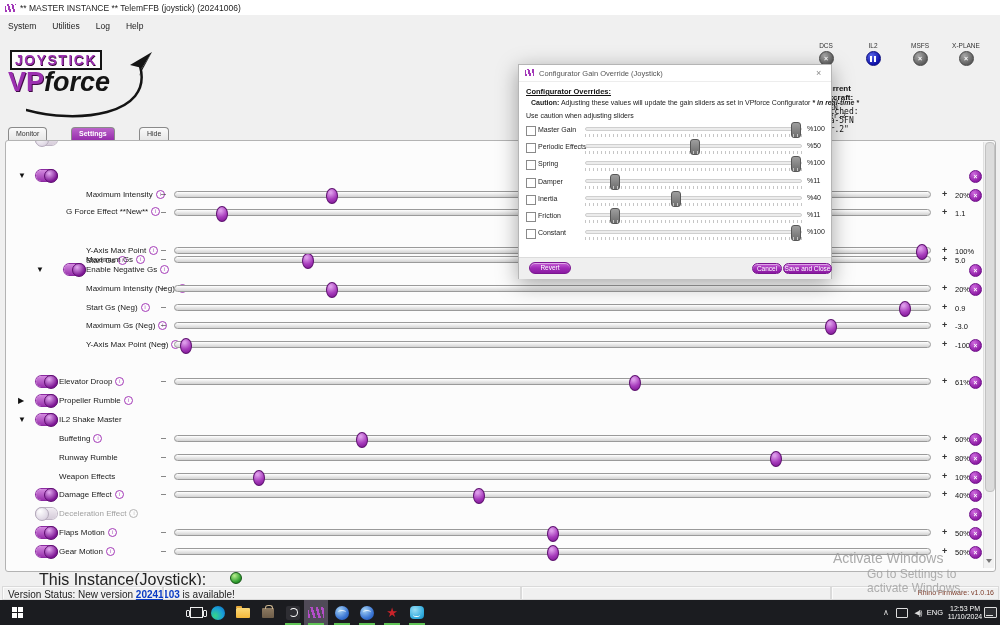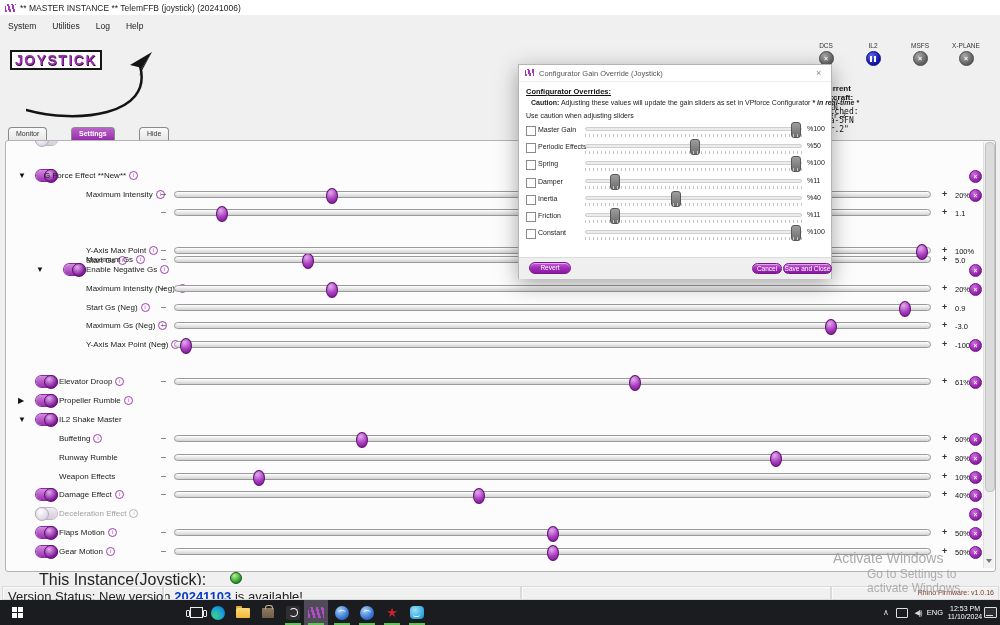--- a/index.html
+++ b/index.html
@@ -105,21 +105,21 @@
   
   #instance-line{left:39px;top:571px;font-size:16px;color:#222;}
   #led{left:230px;top:572px;width:10px;height:10px;border-radius:50%;
     background:radial-gradient(circle at 35% 28%,#b8f08e,#2f9e2f 65%,#1a661a);border:1px solid #155515;}
   #statusbar{left:0;top:585px;width:1000px;height:15px;background:#f0f0f0;}
   .pane{position:absolute;top:1px;height:12px;border:1px solid #dadada;box-shadow:inset 1px 1px 0 #fbfbfb;}
   #pane0{left:2px;width:159px;}
   #pane1{left:163px;width:356px;}
   #pane2{left:521px;width:308px;}
   #pane3{left:831px;width:166px;}
-  #version-line{left:5px;top:2px;font-size:13px;color:#222;position:absolute;white-space:nowrap;}
+  #version-line{left:5px;top:2px;font-size:10px;color:#222;position:absolute;white-space:nowrap;}
   #version-line a{color:#0a3bc4;font-weight:bold;}
   #firmware{position:absolute;right:4px;top:2px;font-size:7px;color:#7b3a28;white-space:nowrap;}
   
   #watermark{left:833px;top:550px;z-index:45;color:#9c9c9c;}
   #wm1{font-size:14px;opacity:.85;}
   #wm2{font-size:12px;margin-top:1px;opacity:.8;margin-left:34px;}
   
   #taskbar{left:0;top:600px;width:1000px;height:25px;background:#1b1c20;z-index:60;}
   .tb{position:absolute;top:0;height:25px;display:flex;align-items:center;justify-content:center;}
   #start{left:4px;width:26px;}
@@ -166,20 +166,21 @@
 
 <div class="abs" id="titlebar">
   <div class="abs vp-glyph"></div>
   <div class="abs" id="title-text">** MASTER INSTANCE ** TelemFFB (joystick) (20241006)</div>
 </div>
 
 <div class="abs" id="menubar"><span class="menu-item">System</span><span class="menu-item">Utilities</span><span class="menu-item">Log</span><span class="menu-item">Help</span></div>
 
 <div class="abs" id="logo">
   <div class="abs" id="logo-top">JOYSTICK</div>
+  <div class="abs" id="logo-brand"><span class="a">VP</span><span class="b">force</span></div>
   <svg class="abs" style="left:18px;top:0;" width="140" height="72" viewBox="0 0 140 72">
     <path d="M0 60 C 50 74, 128 66, 114 16" stroke="#141414" stroke-width="2.5" fill="none" stroke-linecap="round"></path>
     <polygon points="126,2 104,15 116,18" fill="#141414"></polygon>
     <polygon points="126,2 116,18 113,26" fill="#141414"></polygon>
   </svg>
 </div>
 
 <div class="abs" id="sims">
     <div class="abs sim" style="left: 803px;">
       <span class="lbl">DCS</span>
@@ -211,21 +212,21 @@
   <div class="abs" id="vscroll">
     <div class="abs" id="vthumb"></div>
     <div class="abs" id="vdown"></div>
   </div>
 <div class="srow" style="top: -10px;">
       <span class="toggle off" style="left: 30px; opacity: 0.8;"></span>
     </div>
     <div class="srow" style="top: 26px;">
       <span class="arrow" style="left: 12px;">▼</span>
       <span class="toggle on" style="left: 30px;"></span>
-      <span class="lblwrap" style="left: 38px;">
+      <span class="lblwrap" style="left: 60px; margin-top: 36px;">
         <span class="lbl">G Force Effect **New**</span>
         <span class="info"></span>
       </span>
       <span class="xbtn"></span>
     </div>
     <div class="srow" style="top: 45px;">
       <span class="lblwrap" style="left: 80px;">
         <span class="lbl">Maximum Intensity</span>
         <span class="info"></span>
       </span>

